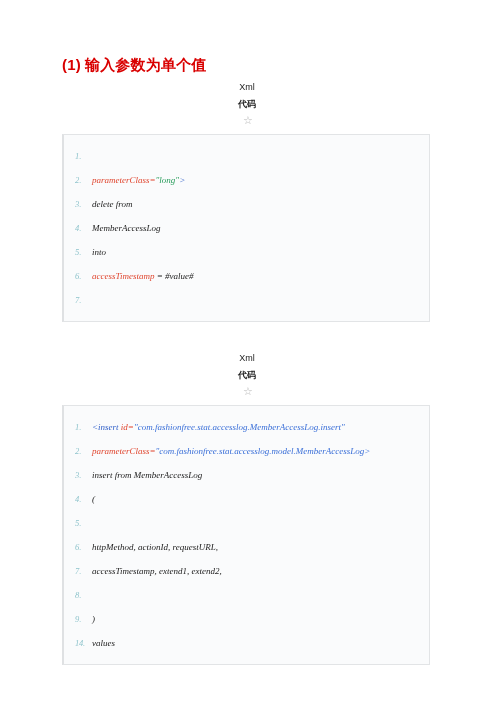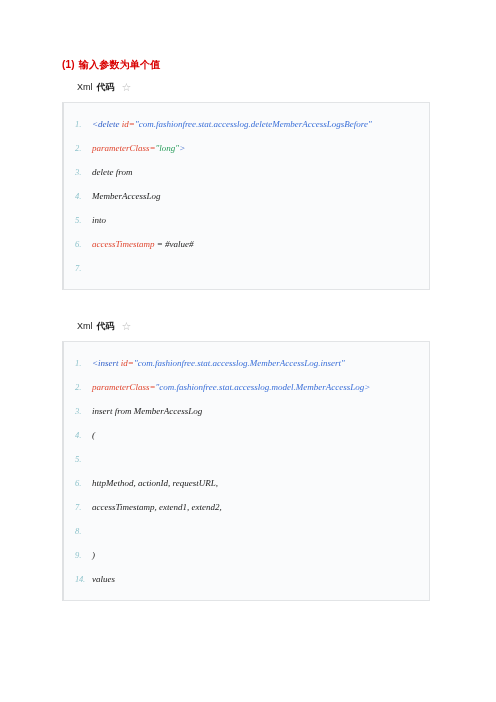--- a/index.html
+++ b/index.html
@@ -26,42 +26,43 @@
 
   .content {
     position: absolute;
     left: 62px;
     top: 58px;
     width: 370px;
   }
 
   
   .section-heading {
-    font-size: 10px;
+    font-size: 15px;
     font-weight: bold;
     line-height: 14px;
     letter-spacing: 0.2px;
     margin: 0 0 9px 0;
     white-space: nowrap;
   }
   .section-heading.red { color: #d90000; }
   .section-heading.black { color: #111111; }
 
   .sh-num { margin-right: 4px; }
 
   
   .code-caption {
     font-size: 9px;
     line-height: 13px;
     color: #222222;
-    margin: 0 0 8px 15px;
+    margin: 0 0 8px 0;
     display: flex;
     align-items: center;
     gap: 4px;
     white-space: nowrap;
+    flex-direction: column;
   }
   .code-caption .cap-lang { font-weight: normal; }
   .code-caption .cap-word { font-weight: bold; }
   .star-icon {
     display: inline-block;
     width: 11px;
     height: 11px;
     line-height: 11px;
     font-size: 11px;
     color: #b9b9b9;
@@ -123,21 +124,20 @@
   <div class="content" id="content-root">
       <div class="section-heading red"><span class="sh-num">(1)</span><span>输入参数为单个值</span></div>
       <div class="code-caption">
         <span class="cap-lang">Xml</span>
         <span class="cap-word">代码</span>
         <span class="star-icon">☆</span>
       </div>
       <div class="code-block">
         <div class="code-line">
           <span class="ln">1.</span>
-          <span class="code-text"><span class="tok-tag">&lt;delete </span><span class="tok-attr">id=</span><span class="tok-string">"com.fashionfree.stat.accesslog.deleteMemberAccessLogsBefore"</span></span>
         </div>
         <div class="code-line">
           <span class="ln">2.</span>
           <span class="code-text"><span class="tok-attr">parameterClass=</span><span class="tok-str-green">"long"</span><span class="tok-tag">&gt;</span></span>
         </div>
         <div class="code-line">
           <span class="ln">3.</span>
           <span class="code-text"><span class="tok-plain">delete from</span></span>
         </div>
         <div class="code-line">

